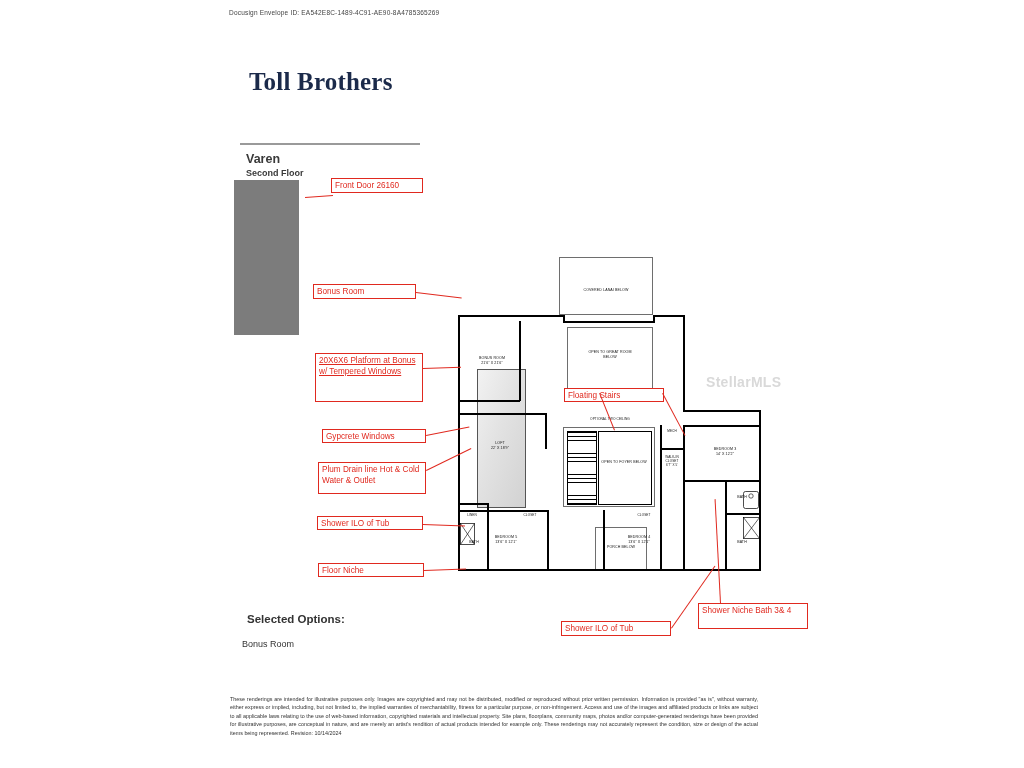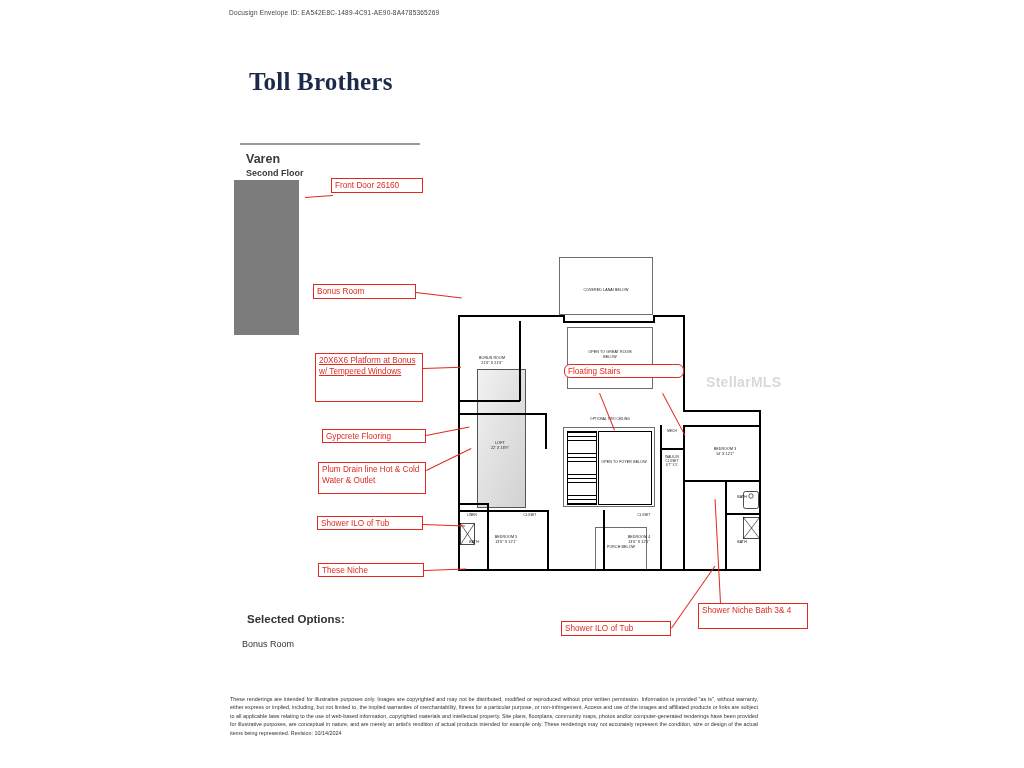--- a/index.html
+++ b/index.html
@@ -287,33 +287,33 @@
 
   <div class="callout" style="left:331px; top:178px; width:92px; height:15px;">Front Door 26160</div>
   <div class="leader" style="left:305px; top:197px; width:28px; transform:rotate(-4deg);"></div>
 
   <div class="callout" style="left:313px; top:284px; width:103px; height:15px;">Bonus Room</div>
   <div class="leader" style="left:416px; top:292px; width:46px; transform:rotate(7deg);"></div>
 
   <div class="callout" style="left:315px; top:353px; width:108px; height:49px;text-decoration:underline;">20X6X6 Platform at Bonus w/ Tempered Windows</div>
   <div class="leader" style="left:423px; top:368px; width:38px; transform:rotate(-2deg);"></div>
 
-  <div class="callout" style="left:322px; top:429px; width:104px; height:14px;">Gypcrete Flooring</div>
+  <div class="callout" style="left:322px; top:429px; width:104px; height:14px;">Gypcrete Windows</div>
   <div class="leader" style="left:426px; top:435px; width:44px; transform:rotate(-11deg);"></div>
 
   <div class="callout" style="left:318px; top:462px; width:108px; height:32px;">Plum Drain line Hot &amp; Cold Water &amp; Outlet</div>
   <div class="leader" style="left:426px; top:470px; width:50px; transform:rotate(-26deg);"></div>
 
   <div class="callout" style="left:317px; top:516px; width:106px; height:14px;">Shower ILO of Tub</div>
   <div class="leader" style="left:423px; top:524px; width:42px; transform:rotate(2deg);"></div>
 
-  <div class="callout" style="left:318px; top:563px; width:106px; height:14px;">These Niche</div>
+  <div class="callout" style="left:318px; top:563px; width:106px; height:14px;">Floor Niche</div>
   <div class="leader" style="left:424px; top:570px; width:42px; transform:rotate(-2deg);"></div>
 
-  <div class="callout" style="left:564px; top:364px; width:120px; height:14px;border-radius:6px;">Floating Stairs</div>
+  <div class="callout" style="left:564px; top:388px; width:100px; height:14px;">Floating Stairs</div>
   <div class="leader" style="left:600px; top:393px; width:40px; transform:rotate(68deg);"></div>
   <div class="leader" style="left:663px; top:393px; width:48px; transform:rotate(62deg);"></div>
 
   <div class="callout" style="left:561px; top:621px; width:110px; height:15px;">Shower ILO of Tub</div>
   <div class="leader" style="left:671px; top:628px; width:76px; transform:rotate(-55deg);"></div>
 
   <div class="callout" style="left:698px; top:603px; width:110px; height:26px;">Shower Niche Bath 3&amp; 4</div>
   <div class="leader" style="left:720px; top:603px; width:104px; transform:rotate(-93deg);"></div>
 
   <div class="sel-title">Selected Options:</div>

